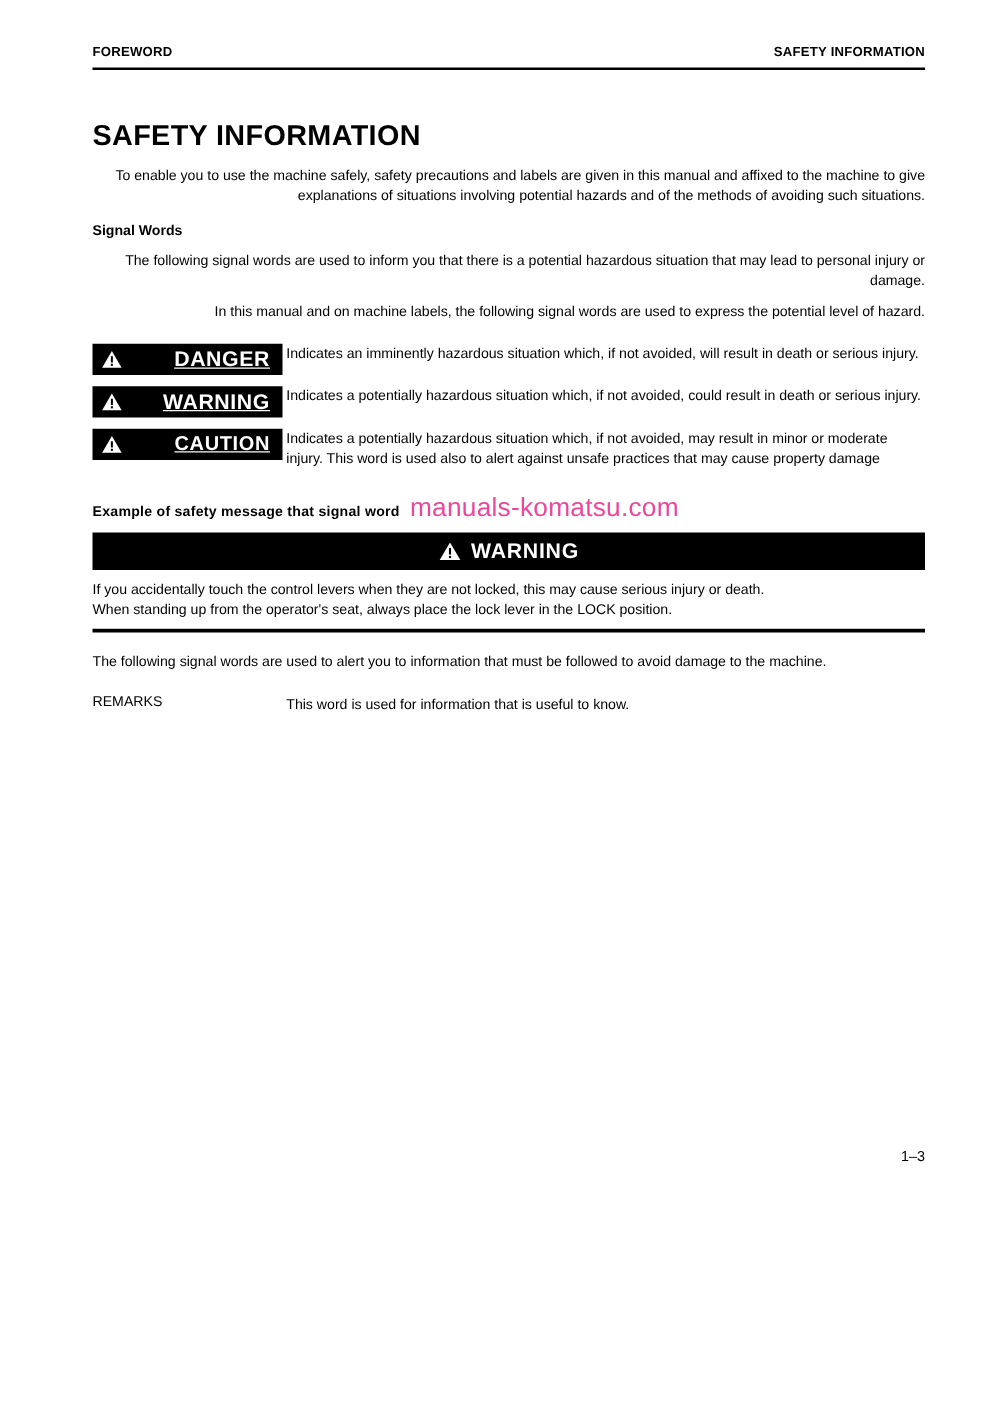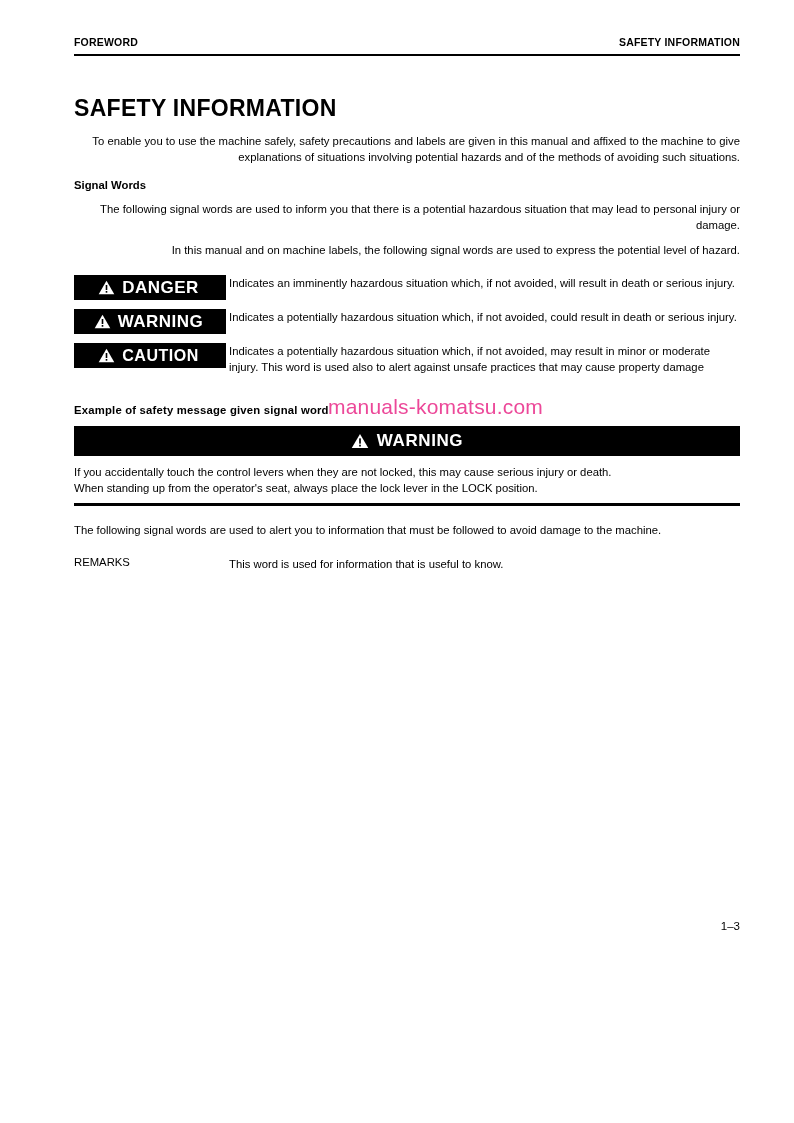--- a/index.html
+++ b/index.html
@@ -102,21 +102,22 @@
 
   .badge {
     display: inline-flex;
     align-items: center;
     background: #000000;
     color: #ffffff;
     height: 25px;
     padding: 0 10px 0 7px;
     box-sizing: border-box;
     width: 152px;
-    justify-content: center;
+    justify-content: space-between;
+    text-decoration: underline;
   }
   .badge .tri {
     flex: 0 0 auto;
     margin-right: 7px;
     display: inline-block;
     line-height: 0;
   }
   .badge .word {
     font-size: 17px;
     font-weight: bold;
@@ -267,21 +268,21 @@
               </svg>
             </span>
             <span class="word">CAUTION</span>
           </div>
         </div>
         <div class="signal-desc">Indicates a potentially hazardous situation which, if not avoided, may result in minor or moderate injury. This word is used also to alert against unsafe practices that may cause property damage</div>
       </div>
 
     </div>
 
-    <div class="example-label">Example of safety message given signal word</div>
+    <div class="example-label">Example of safety message that signal word</div>
 
     <div class="warn-bar">
       <span class="tri">
         <svg width="18" height="16" viewBox="0 0 17 15" aria-hidden="true">
           <polygon points="8.5,0.8 16.3,14.2 0.7,14.2" fill="#ffffff"></polygon>
           <rect x="7.7" y="5.0" width="1.6" height="5.0" fill="#000000"></rect>
           <rect x="7.7" y="11.0" width="1.6" height="1.7" fill="#000000"></rect>
         </svg>
       </span>
       <span class="word">WARNING</span>

